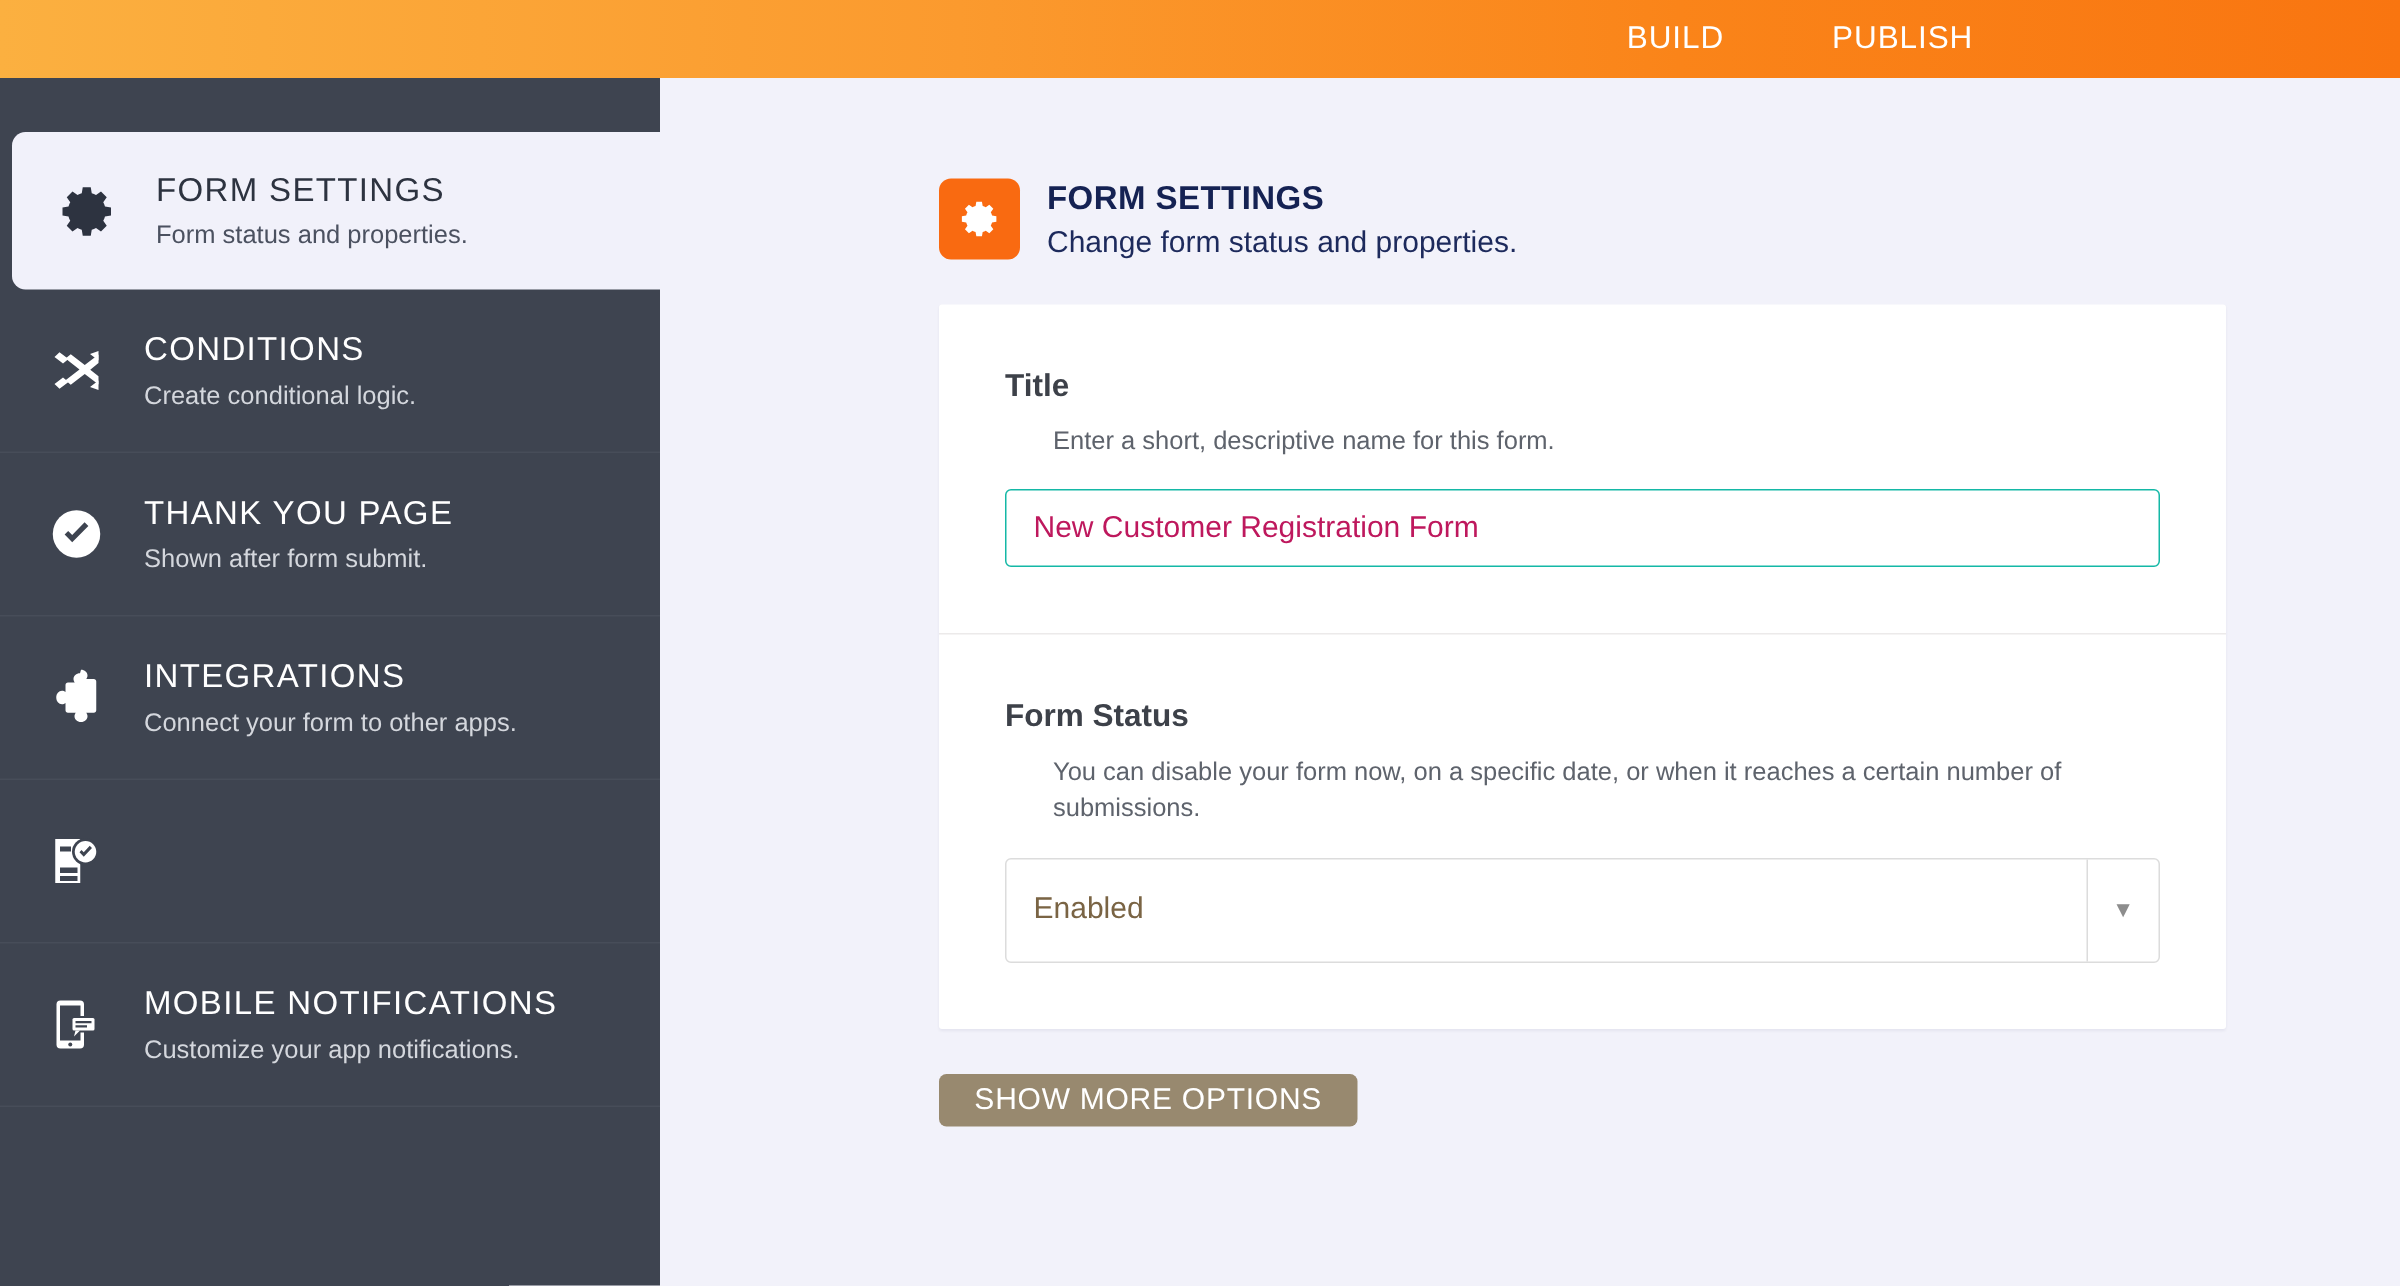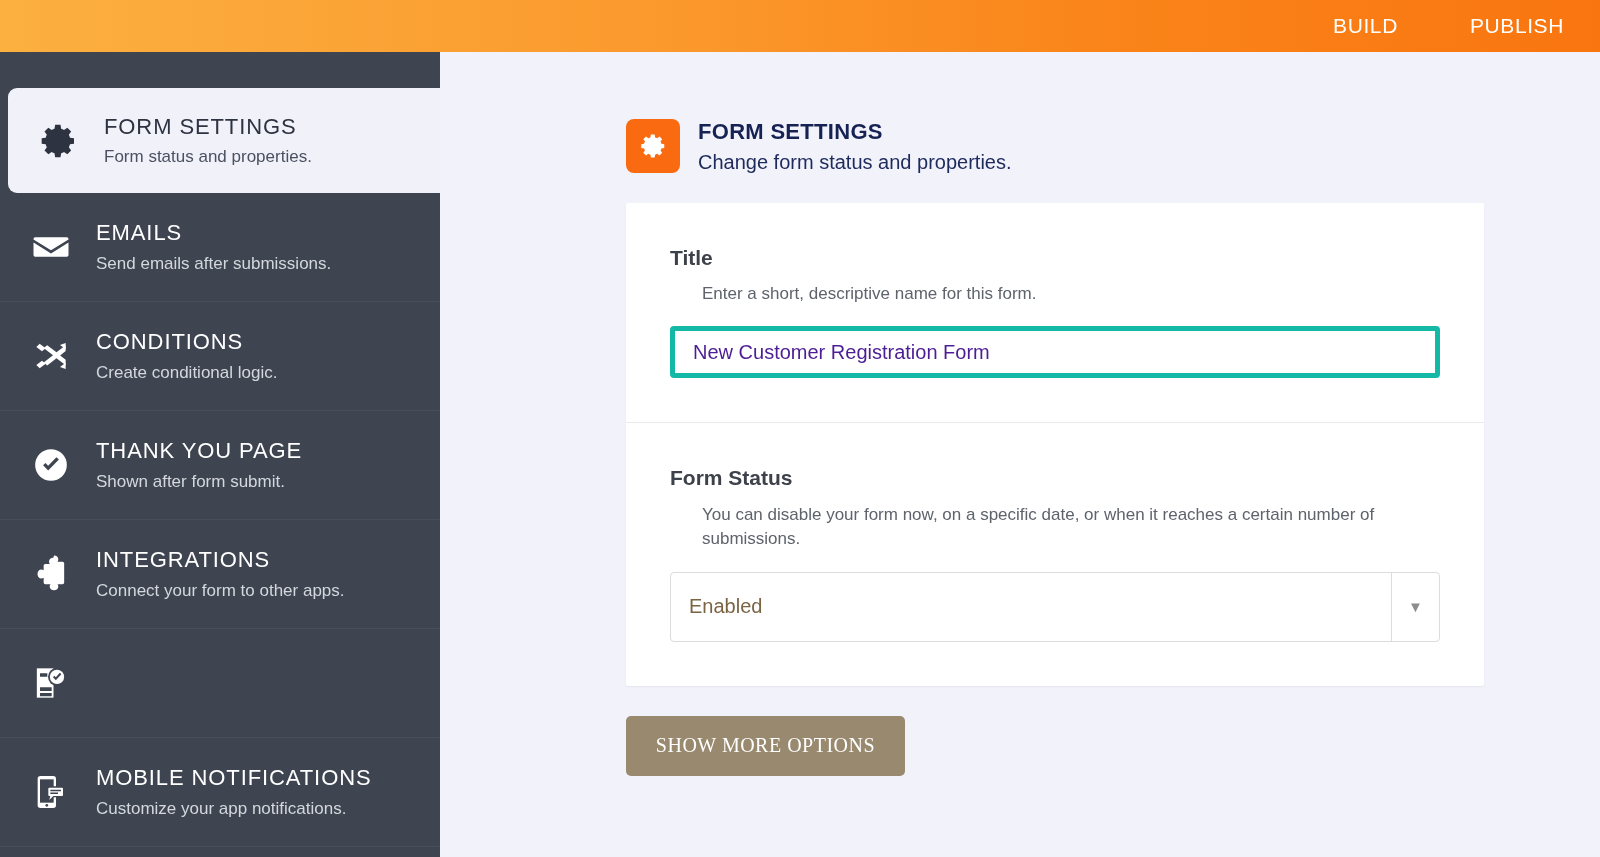--- a/index.html
+++ b/index.html
@@ -7,21 +7,21 @@
     width: 1600px; height: 857px;
     font-family: "Liberation Sans", sans-serif;
     background: #f2f2fa;
     overflow: hidden;
   }
 
   
   .topbar {
     position: absolute; left: 0; top: 0; width: 1600px; height: 52px;
     background: linear-gradient(to right, #fbb040 0%, #fb9a2e 40%, #fa8419 70%, #f97510 100%);
-    display: flex; align-items: stretch; justify-content: flex-end;
+    display: flex; align-items: stretch; justify-content: center;
   }
   .topbar-spacer { width: 800px; }
   .tab {
     display: flex; align-items: center; justify-content: center;
     padding: 0 36px; height: 52px;
     color: #ffffff; font-size: 21px; letter-spacing: 0.6px;
     font-weight: 400; cursor: pointer; white-space: nowrap;
   }
   .tab.active { background: rgba(255,255,255,0.32); }
 
@@ -100,49 +100,49 @@
   .card-section.second { border-top: 1px solid #eceaea; padding-top: 42px; }
   .field-label {
     font-size: 21px; font-weight: bold; color: #3d4149; line-height: 1.2;
   }
   .field-desc {
     font-size: 17px; color: #5e636c; margin-top: 12px; line-height: 1.45; margin-left: 32px;
   }
   .text-input {
     margin-top: 20px;
     width: 770px; height: 52px;
-    border: 5px solid #14b8a6; border-radius: 4px;
+    border: 1px solid #14b8a6; border-radius: 4px;
     background: #ffffff;
     display: flex; align-items: center; padding-left: 18px;
-    font-size: 20px; color: #4c1d95;
+    font-size: 20px; color: #be185d;
   }
   .select-wrap {
     margin-top: 20px;
     width: 770px; height: 70px;
     border: 1px solid #dcdcdc; border-radius: 4px;
     background: #ffffff;
     display: flex; align-items: stretch;
   }
   .select-value {
     flex: 1; display: flex; align-items: center; padding-left: 18px;
     font-size: 20px; color: #7a6444;
   }
   .select-arrow {
     width: 48px; border-left: 1px solid #dcdcdc;
     display: flex; align-items: center; justify-content: center;
     color: #8d8d8d; font-size: 15px;
   }
   .btn-show-more {
     margin: 30px 16px 0 186px;
-    width: 279px; height: 60px; border-radius: 5px;
+    width: 279px; height: 35px; border-radius: 5px;
     background: #98896f; border: none;
     color: #ffffff; font-size: 20px; letter-spacing: 0.5px;
     display: flex; align-items: center; justify-content: center;
     cursor: pointer;
-    font-family: Liberation Serif, serif;
+    font-family: Liberation Sans, sans-serif;
   }
 </style>
 </head>
 <body>
 
 <div class="topbar">
   <div class="topbar-spacer"></div>
   <div class="tab">BUILD</div>
   <div class="tab">PUBLISH</div>
 </div>
@@ -156,32 +156,20 @@
         <path d="M12 8.2a3.8 3.8 0 100 7.6 3.8 3.8 0 000-7.6zm0 5.9a2.1 2.1 0 110-4.2 2.1 2.1 0 010 4.2z"></path>
         <path d="M21 13.6v-3.2l-2.4-.4a6.9 6.9 0 00-.7-1.7l1.4-2-2.3-2.3-2 1.4a6.9 6.9 0 00-1.7-.7L12.9 2.3h-3.2l-.4 2.4a6.9 6.9 0 00-1.7.7l-2-1.4L3.3 6.3l1.4 2a6.9 6.9 0 00-.7 1.7l-2.4.4v3.2l2.4.4c.16.6.4 1.17.7 1.7l-1.4 2 2.3 2.3 2-1.4c.53.3 1.1.54 1.7.7l.4 2.4h3.2l.4-2.4c.6-.16 1.17-.4 1.7-.7l2 1.4 2.3-2.3-1.4-2c.3-.53.54-1.1.7-1.7l2.4-.4z"></path>
       </svg>
     </span>
     <span class="nav-text">
       <span class="nav-title">FORM SETTINGS</span>
       <span class="nav-sub">Form status and properties.</span>
     </span>
   </div>
 
-  <div class="nav-item">
-    <span class="nav-icon">
-      <svg width="40" height="40" viewBox="0 0 24 24" fill="#ffffff">
-        <path d="M2.5 6.2h19a1 1 0 011 1v.25L12 14 1.5 7.45V7.2a1 1 0 011-1z"></path>
-        <path d="M1.5 9.3v7.5a1 1 0 001 1h19a1 1 0 001-1V9.3L12 15.9 1.5 9.3z"></path>
-      </svg>
-    </span>
-    <span class="nav-text">
-      <span class="nav-title">EMAILS</span>
-      <span class="nav-sub">Send emails after submissions.</span>
-    </span>
-  </div>
 
   <div class="nav-item">
     <span class="nav-icon">
       <svg width="40" height="40" viewBox="0 0 24 24" fill="#ffffff">
         <path d="M3.2 6.6l3.4 2.6 2.2-1.8-3.6-2.7zM3.2 17.4l2 1.9 3.6-2.7-2.2-1.8z"></path>
         <path d="M20.8 5.6l-5.5 4.2-5.6-4.3-2.1 1.7 5.6 4.4-5.6 4.3 2.1 1.8 5.6-4.3 5.5 4.2v-3.3l-3.3-2.6 3.3-2.7z"></path>
         <path d="M20.8 4.2l-3.4 1.2 3.4 2.6zM20.8 19.8l-3.4-1.2 3.4-2.6z"></path>
       </svg>
     </span>
     <span class="nav-text">

